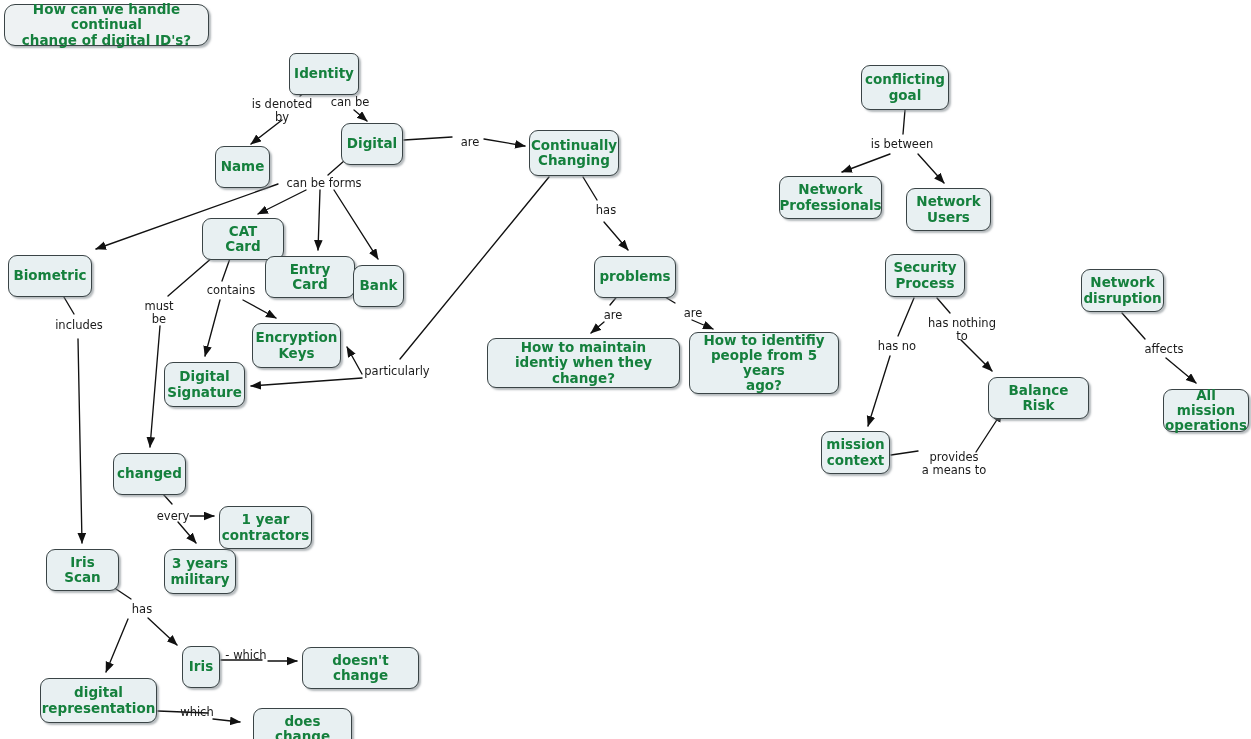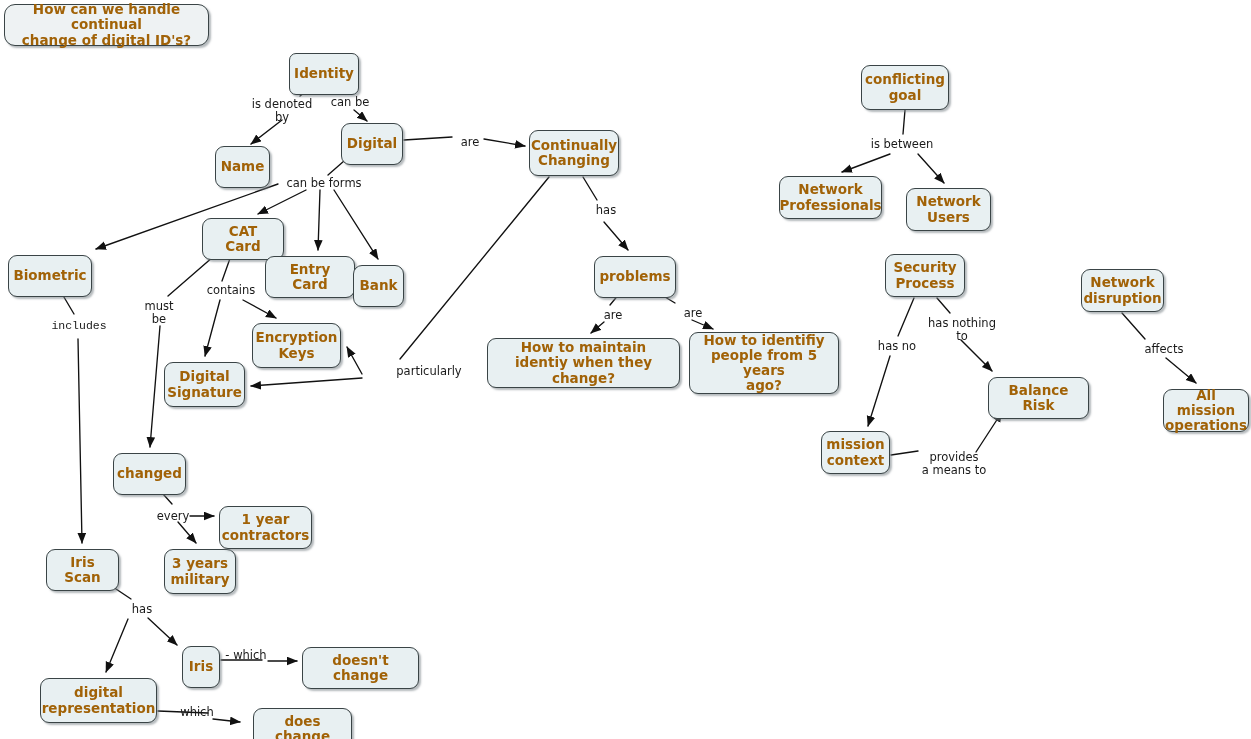--- a/index.html
+++ b/index.html
@@ -12,21 +12,21 @@
     font-family:"DejaVu Sans","Liberation Sans",sans-serif;
     overflow:hidden;
   }
   #edges{position:absolute;left:0;top:0;width:1251px;height:739px;}
   .node{
     position:absolute;
     box-sizing:border-box;
     background:#e8f0f2;
     border:1.6px solid #3a4446;
     border-radius:9px;
-    color:#a16207;
+    color:#15803d;
     font-weight:bold;
     font-size:13.5px;
     line-height:1.12;
     text-align:center;
     display:flex;
     align-items:center;
     justify-content:center;
     padding:20px 7px;
     box-shadow:2px 2px 2px rgba(120,130,135,0.55);
     white-space:pre-line;
@@ -215,25 +215,25 @@
 disruption</div>
 
   <div class="node" style="left:1163px;top:389px;width:86px;height:43px;">All mission
 operations</div>
 
   <div class="link-label" style="left:245px;top:98px;width:74px;">is denoted
 by</div>
   <div class="link-label" style="left:325px;top:96px;width:50px;">can be</div>
   <div class="link-label" style="left:455px;top:136px;width:30px;">are</div>
   <div class="link-label" style="left:282px;top:177px;width:84px;">can be forms</div>
-  <div class="link-label" style="left:50px;top:319px;width:58px;font-family:Liberation Mono, monospace;">includes</div>
+  <div class="link-label" style="left:50px;top:319px;width:58px;">includes</div>
   <div class="link-label" style="left:140px;top:300px;width:38px;">must
 be</div>
   <div class="link-label" style="left:202px;top:284px;width:58px;">contains</div>
-  <div class="link-label" style="left:362px;top:365px;width:70px;padding-left:32px;">particularly</div>
+  <div class="link-label" style="left:362px;top:365px;width:70px;">particularly</div>
   <div class="link-label" style="left:592px;top:204px;width:28px;">has</div>
   <div class="link-label" style="left:599px;top:309px;width:28px;">are</div>
   <div class="link-label" style="left:679px;top:307px;width:28px;">are</div>
   <div class="link-label" style="left:153px;top:510px;width:40px;">every</div>
   <div class="link-label" style="left:128px;top:603px;width:28px;">has</div>
   <div class="link-label" style="left:222px;top:649px;width:48px;">- which</div>
   <div class="link-label" style="left:176px;top:706px;width:42px;">which</div>
   <div class="link-label" style="left:861px;top:138px;width:82px;">is between</div>
   <div class="link-label" style="left:874px;top:340px;width:46px;">has no</div>
   <div class="link-label" style="left:922px;top:317px;width:80px;">has nothing

